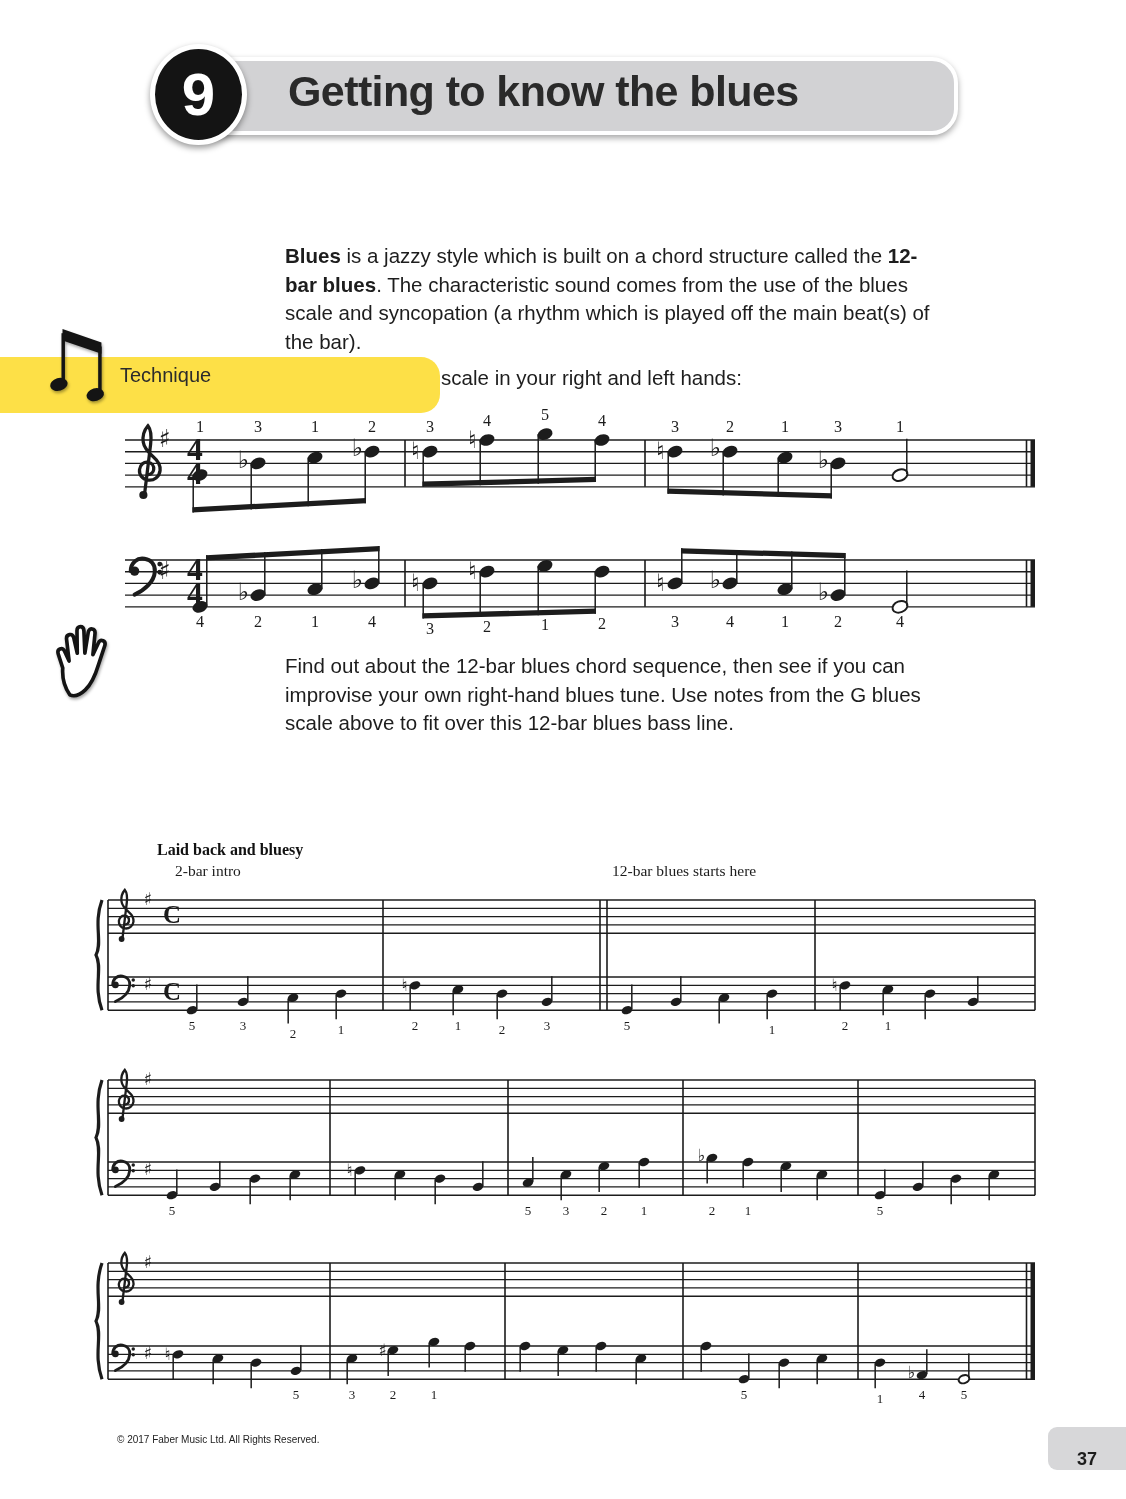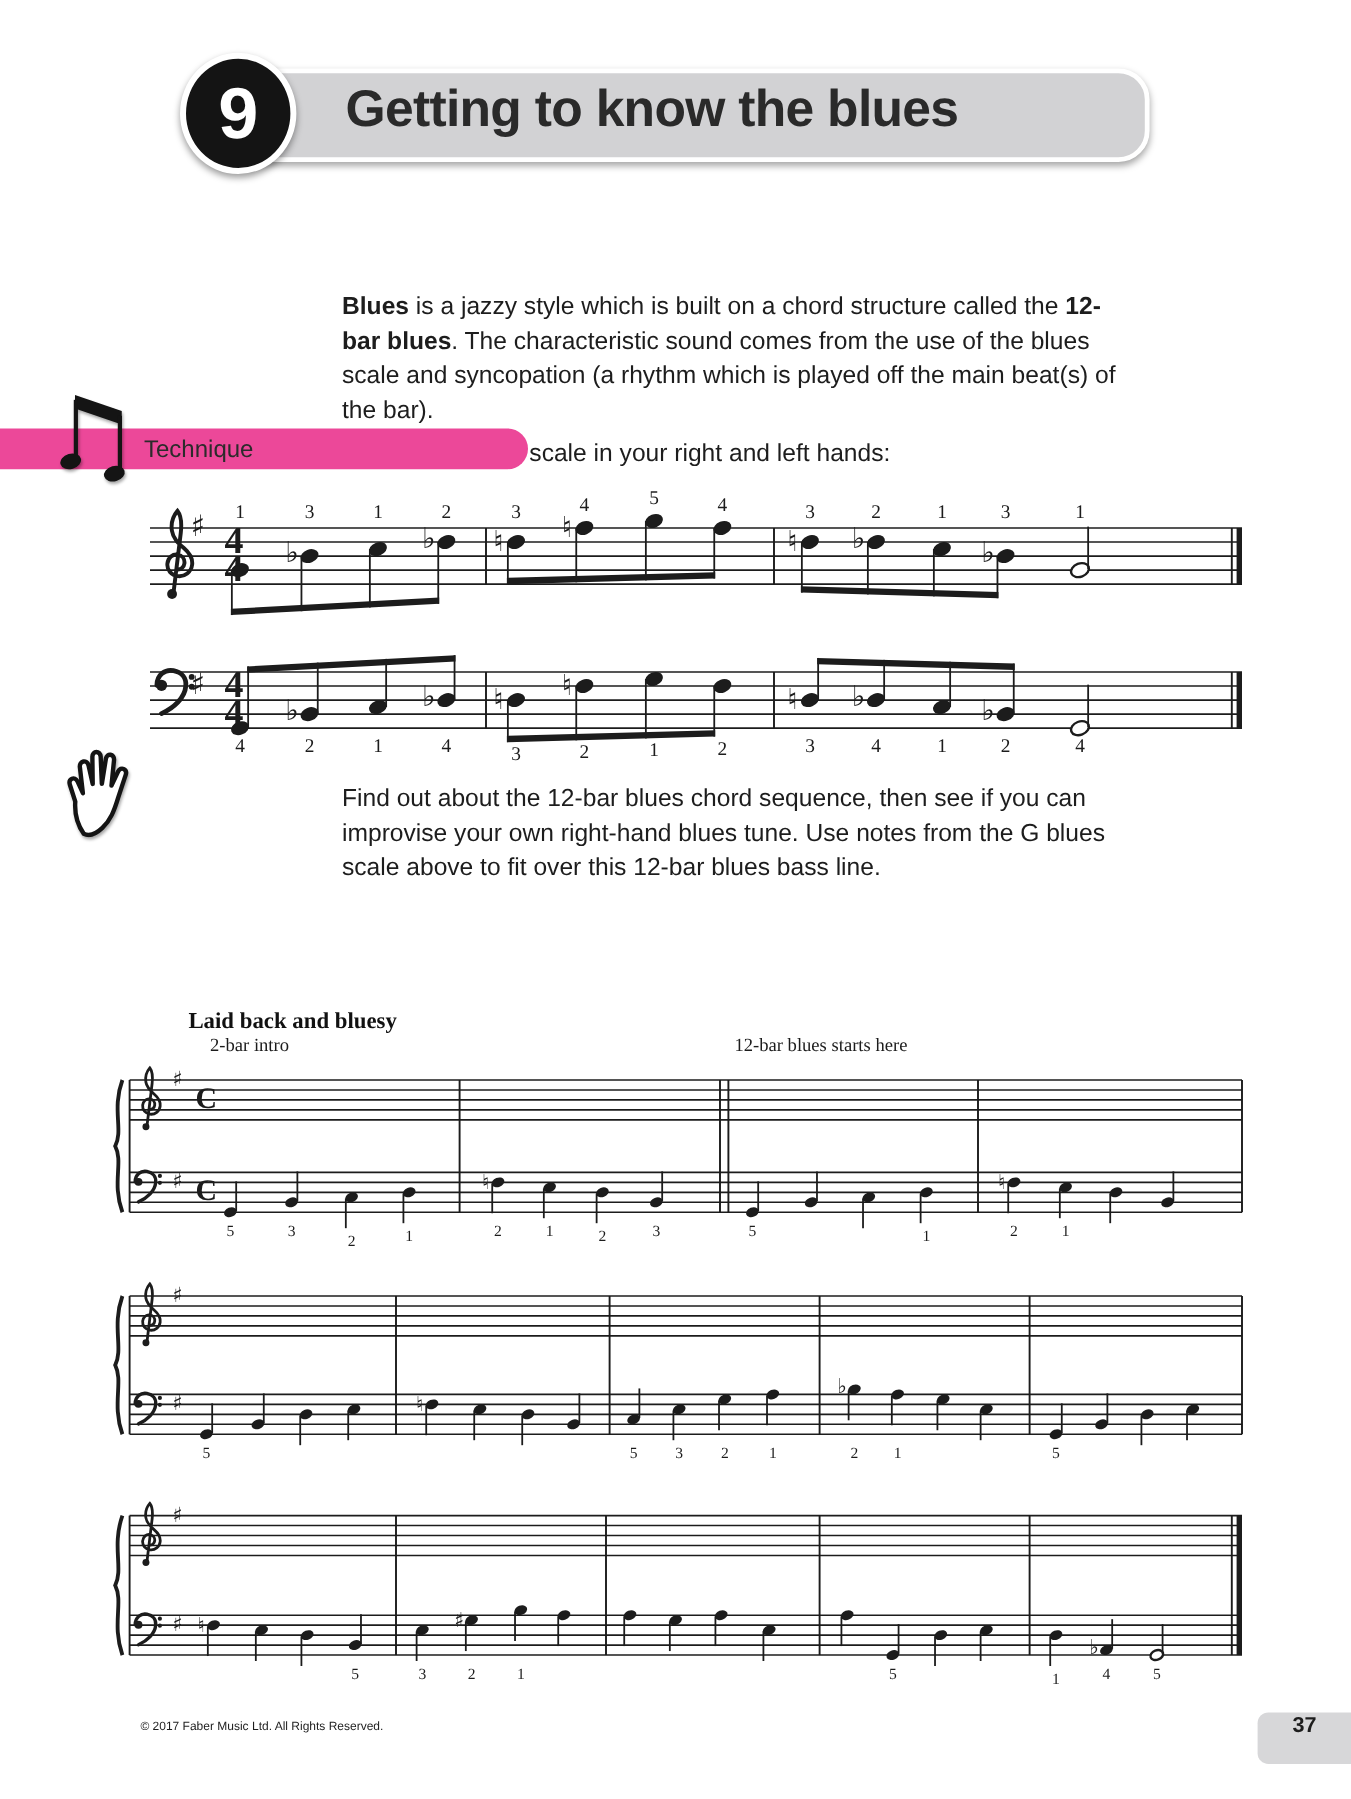--- a/index.html
+++ b/index.html
@@ -3,28 +3,28 @@
 <meta charset="utf-8">
 <style>
   html,body{margin:0;padding:0;background:#fff;}
   .page{position:relative;width:1126px;height:1499px;background:#ffffff;font-family:"Liberation Sans",sans-serif;color:#231f20;overflow:hidden;}
   .lesson-banner{position:absolute;left:168px;top:57px;width:790px;height:78px;background:#d2d2d4;border:4px solid #fff;border-radius:26px;box-shadow:0 3px 6px rgba(0,0,0,.35);box-sizing:border-box;z-index:1;}
   .lesson-number{position:absolute;left:150px;top:44px;width:97px;height:101px;background:#141414;border:5px solid #fff;border-radius:50%;box-shadow:0 3px 6px rgba(0,0,0,.4);box-sizing:border-box;z-index:2;display:flex;align-items:center;justify-content:center;}
   .lesson-number span{color:#fff;font-size:60px;font-weight:700;line-height:1;}
   .lesson-title{position:absolute;left:288px;top:67px;font-size:43px;font-weight:700;letter-spacing:-0.6px;color:#2a2a2a;z-index:3;}
   .intro{position:absolute;left:285px;top:223px;width:650px;font-size:20.5px;line-height:28.6px;color:#1d1d1d;margin-top:19px;}
   .intro b{font-weight:700;}
-  .label-bar{position:absolute;left:0;height:34px;width:440px;background:#ec4899;border-radius:0 19px 19px 0;z-index:1;}
+  .label-bar{position:absolute;left:0;height:56px;width:440px;background:#fde047;border-radius:0 19px 19px 0;z-index:1;}
   .label-bar .label{position:absolute;left:120px;top:7px;font-size:20px;color:#2b2b2b;}
   .icon{position:absolute;filter:drop-shadow(1.5px 2.5px 1.5px rgba(0,0,0,.35));z-index:2;}
   .instruction{position:absolute;left:285px;font-size:20.5px;line-height:28.6px;color:#1d1d1d;}
   .piece-title{position:absolute;left:285px;top:770px;font-size:35px;font-weight:700;color:#111;letter-spacing:-0.3px;}
-  .tempo{position:absolute;left:157px;top:841px;font-family:"Liberation Serif",serif;font-weight:700;font-size:19px;color:#111;}
+  .tempo{position:absolute;left:157px;top:841px;font-family:"Liberation Serif",serif;font-weight:700;font-size:16px;color:#111;}
   .footer-copyright{position:absolute;left:117px;top:1434px;font-size:10px;color:#1d1d1d;}
-  .page-number{position:absolute;left:1048px;top:1427px;width:78px;height:43px;background:#d7d7d9;border-radius:9px 0 0 9px;display:flex;align-items:flex-start;justify-content:center;}
+  .page-number{position:absolute;left:1048px;top:1427px;width:78px;height:43px;background:#d7d7d9;border-radius:9px 0 0 9px;display:flex;align-items:flex-end;justify-content:center;}
   .page-number span{font-size:18px;font-weight:700;color:#1d1d1d;}
   svg.sheet{position:absolute;left:0;top:0;z-index:0;}
   text.fing{font-family:"Liberation Serif",serif;fill:#1c1c1c;}
   text.acc{font-family:"DejaVu Sans",sans-serif;fill:#1c1c1c;}
   text.tsig{font-family:"Liberation Serif",serif;font-weight:700;fill:#1c1c1c;}
   text.ann{font-family:"Liberation Serif",serif;fill:#1c1c1c;}
 </style>
 </head>
 <body>
 

